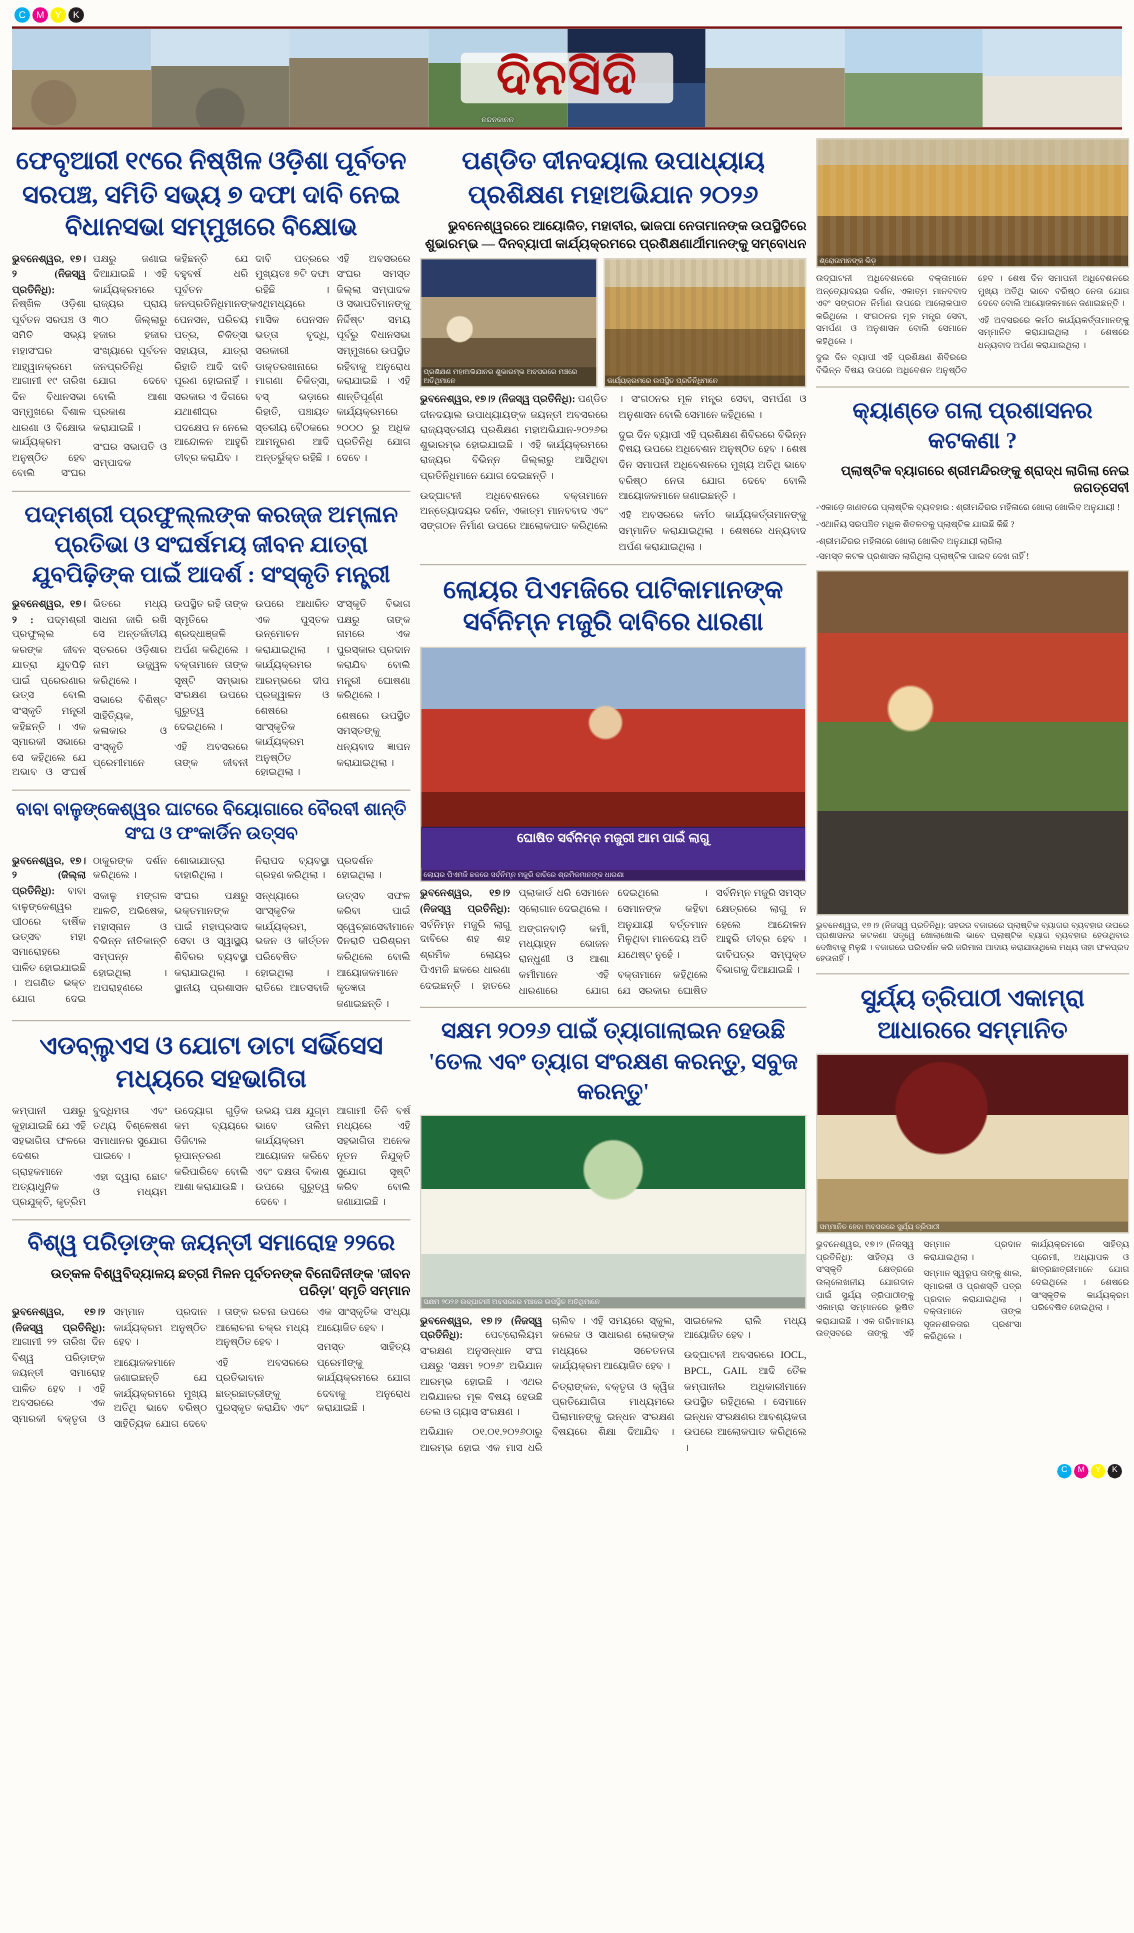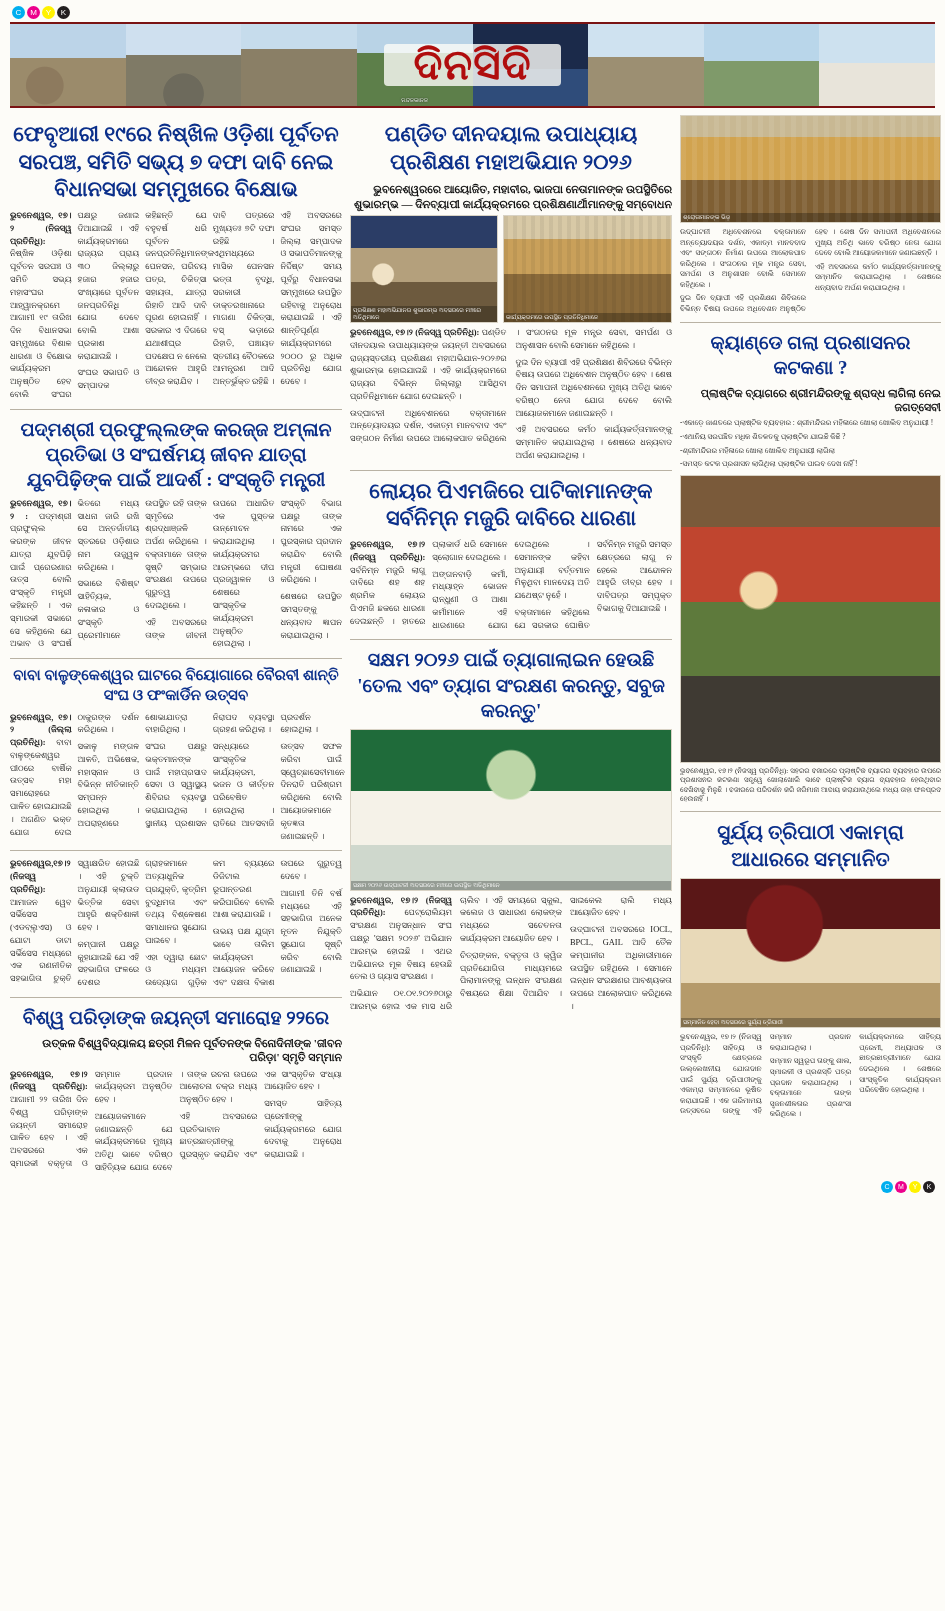--- a/index.html
+++ b/index.html
@@ -283,22 +283,22 @@
           <p class="body">ସକାଳୁ ମଙ୍ଗଳ ଆଳତି, ଅଭିଷେକ, ମହାସ୍ନାନ ଓ ବିଭିନ୍ନ ନୀତିକାନ୍ତି ସମ୍ପନ୍ନ ହୋଇଥିଲା । ଅପରାହ୍ଣରେ ଶୋଭାଯାତ୍ରା ବାହାରିଥିଲା ।</p>
           <p class="body">ସଂଘର ପକ୍ଷରୁ ଭକ୍ତମାନଙ୍କ ପାଇଁ ମହାପ୍ରସାଦ ସେବା ଓ ସ୍ୱାସ୍ଥ୍ୟ ଶିବିରର ବ୍ୟବସ୍ଥା କରାଯାଇଥିଲା । ସ୍ଥାନୀୟ ପ୍ରଶାସନ ନିରାପଦ ବ୍ୟବସ୍ଥା ଗ୍ରହଣ କରିଥିଲା ।</p>
           <p class="body">ସନ୍ଧ୍ୟାରେ ସାଂସ୍କୃତିକ କାର୍ଯ୍ୟକ୍ରମ, ଭଜନ ଓ କୀର୍ତ୍ତନ ପରିବେଷିତ ହୋଇଥିଲା । ରାତିରେ ଆତସବାଜି ପ୍ରଦର୍ଶନ ହୋଇଥିଲା ।</p>
           <p class="body">ଉତ୍ସବ ସଫଳ କରିବା ପାଇଁ ସ୍ୱେଚ୍ଛାସେବୀମାନେ ଦିନରାତି ପରିଶ୍ରମ କରିଥିଲେ ବୋଲି ଆୟୋଜକମାନେ କୃତଜ୍ଞତା ଜଣାଇଛନ୍ତି ।</p>
         </div>
       </article>
 
       <div class="rule"></div>
 
       <article>
+        <h2 class="head lg">ଏଡବ୍ଲୁଏସ ଓ ଯୋଟା ଡାଟା ସର୍ଭିସେସ ମଧ୍ୟରେ ସହଭାଗିତା</h2>
         <div class="cols5">
-          <p class="body"><span class="dl">ଭୁବନେଶ୍ୱର,୧୭।୨ (ନିଜସ୍ୱ ପ୍ରତିନିଧି):</span> <span>ଆମାଜନ ୱେବ ସର୍ଭିସେସ (ଏଡବ୍ଲୁଏସ) ଓ ଯୋଟା ଡାଟା ସର୍ଭିସେସ ମଧ୍ୟରେ ଏକ ରଣନୀତିକ ସହଭାଗିତା ଚୁକ୍ତି ସ୍ୱାକ୍ଷରିତ ହୋଇଛି । ଏହି ଚୁକ୍ତି ଅନୁଯାୟୀ କ୍ଲାଉଡ ଭିତ୍ତିକ ସେବା ଆହୁରି ଶକ୍ତିଶାଳୀ ହେବ ।</span></p>
           <p class="body">କମ୍ପାନୀ ପକ୍ଷରୁ କୁହାଯାଇଛି ଯେ ଏହି ସହଭାଗିତା ଫଳରେ ଦେଶର ଗ୍ରାହକମାନେ ଅତ୍ୟାଧୁନିକ ପ୍ରଯୁକ୍ତି, କୃତ୍ରିମ ବୁଦ୍ଧିମତା ଏବଂ ତଥ୍ୟ ବିଶ୍ଳେଷଣ ସମାଧାନର ସୁଯୋଗ ପାଇବେ ।</p>
           <p class="body">ଏହା ଦ୍ୱାରା ଛୋଟ ଓ ମଧ୍ୟମ ଉଦ୍ୟୋଗ ଗୁଡ଼ିକ କମ ବ୍ୟୟରେ ଡିଜିଟାଲ ରୂପାନ୍ତରଣ କରିପାରିବେ ବୋଲି ଆଶା କରାଯାଉଛି ।</p>
           <p class="body">ଉଭୟ ପକ୍ଷ ଯୁଗ୍ମ ଭାବେ ତାଲିମ କାର୍ଯ୍ୟକ୍ରମ ଆୟୋଜନ କରିବେ ଏବଂ ଦକ୍ଷତା ବିକାଶ ଉପରେ ଗୁରୁତ୍ୱ ଦେବେ ।</p>
           <p class="body">ଆଗାମୀ ତିନି ବର୍ଷ ମଧ୍ୟରେ ଏହି ସହଭାଗିତା ଅନେକ ନୂତନ ନିଯୁକ୍ତି ସୁଯୋଗ ସୃଷ୍ଟି କରିବ ବୋଲି ଜଣାଯାଇଛି ।</p>
         </div>
       </article>
 
       <div class="rule"></div>
 
       <article>
@@ -334,20 +334,24 @@
         <p class="body"><span class="dl">ଭୁବନେଶ୍ୱର, ୧୭।୨ (ନିଜସ୍ୱ ପ୍ରତିନିଧି):</span> <span>ପଣ୍ଡିତ ଦୀନଦୟାଲ ଉପାଧ୍ୟାୟଙ୍କ ଜୟନ୍ତୀ ଅବସରରେ ରାଜ୍ୟସ୍ତରୀୟ ପ୍ରଶିକ୍ଷଣ ମହାଅଭିଯାନ-୨୦୨୬ର ଶୁଭାରମ୍ଭ ହୋଇଯାଇଛି । ଏହି କାର୍ଯ୍ୟକ୍ରମରେ ରାଜ୍ୟର ବିଭିନ୍ନ ଜିଲ୍ଲାରୁ ଆସିଥିବା ପ୍ରତିନିଧିମାନେ ଯୋଗ ଦେଇଛନ୍ତି ।</span></p>
         <p class="body">ଉଦ୍‌ଘାଟନୀ ଅଧିବେଶନରେ ବକ୍ତାମାନେ ଅନ୍ତ୍ୟୋଦୟର ଦର୍ଶନ, ଏକାତ୍ମ ମାନବବାଦ ଏବଂ ସଙ୍ଗଠନ ନିର୍ମାଣ ଉପରେ ଆଲୋକପାତ କରିଥିଲେ । ସଂଗଠନର ମୂଳ ମନ୍ତ୍ର ସେବା, ସମର୍ପଣ ଓ ଅନୁଶାସନ ବୋଲି ସେମାନେ କହିଥିଲେ ।</p>
         <p class="body">ଦୁଇ ଦିନ ବ୍ୟାପୀ ଏହି ପ୍ରଶିକ୍ଷଣ ଶିବିରରେ ବିଭିନ୍ନ ବିଷୟ ଉପରେ ଅଧିବେଶନ ଅନୁଷ୍ଠିତ ହେବ । ଶେଷ ଦିନ ସମାପନୀ ଅଧିବେଶନରେ ମୁଖ୍ୟ ଅତିଥି ଭାବେ ବରିଷ୍ଠ ନେତା ଯୋଗ ଦେବେ ବୋଲି ଆୟୋଜକମାନେ ଜଣାଇଛନ୍ତି ।</p>
         <p class="body">ଏହି ଅବସରରେ କର୍ମଠ କାର୍ଯ୍ୟକର୍ତ୍ତାମାନଙ୍କୁ ସମ୍ମାନିତ କରାଯାଇଥିଲା । ଶେଷରେ ଧନ୍ୟବାଦ ଅର୍ପଣ କରାଯାଇଥିଲା ।</p>
       </div>
 
       <div class="rule"></div>
 
       <article>
         <h2 class="head lg">ଲୋୟର ପିଏମଜିରେ ପାଟିକାମାନଙ୍କ ସର୍ବନିମ୍ନ ମଜୁରି ଦାବିରେ ଧାରଣା</h2>
+        <div class="photo ph-protest" style="height:196px;margin-bottom:4px;">
+          <div class="banner">ଘୋଷିତ ସର୍ବନିମ୍ନ ମଜୁରୀ ଆମ ପାଇଁ ଲାଗୁ</div>
+          <div class="ph-cap">ଲୋୟର ପିଏମଜି ଛକରେ ସର୍ବନିମ୍ନ ମଜୁରି ଦାବିରେ ଶ୍ରମିକମାନଙ୍କ ଧାରଣା</div>
+        </div>
         <div class="cols4">
           <p class="body"><span class="dl">ଭୁବନେଶ୍ୱର, ୧୭।୨ (ନିଜସ୍ୱ ପ୍ରତିନିଧି):</span> <span>ସର୍ବନିମ୍ନ ମଜୁରି ଲାଗୁ ଦାବିରେ ଶହ ଶହ ଶ୍ରମିକ ଲୋୟର ପିଏମଜି ଛକରେ ଧାରଣା ଦେଇଛନ୍ତି । ହାତରେ ପ୍ଲାକାର୍ଡ ଧରି ସେମାନେ ସ୍ଲୋଗାନ ଦେଇଥିଲେ ।</span></p>
           <p class="body">ଅଙ୍ଗନବାଡ଼ି କର୍ମୀ, ମଧ୍ୟାହ୍ନ ଭୋଜନ ରାନ୍ଧୁଣୀ ଓ ଆଶା କର୍ମୀମାନେ ଏହି ଧାରଣାରେ ଯୋଗ ଦେଇଥିଲେ । ସେମାନଙ୍କ କହିବା ଅନୁଯାୟୀ ବର୍ତ୍ତମାନ ମିଳୁଥିବା ମାନଦେୟ ଅତି ଯଥେଷ୍ଟ ନୁହେଁ ।</p>
           <p class="body">ବକ୍ତାମାନେ କହିଥିଲେ ଯେ ସରକାର ଘୋଷିତ ସର୍ବନିମ୍ନ ମଜୁରି ସମସ୍ତ କ୍ଷେତ୍ରରେ ଲାଗୁ ନ ହେଲେ ଆନ୍ଦୋଳନ ଆହୁରି ତୀବ୍ର ହେବ । ଦାବିପତ୍ର ସମ୍ପୃକ୍ତ ବିଭାଗକୁ ଦିଆଯାଇଛି ।</p>
         </div>
       </article>
 
       <div class="rule"></div>
 
       <article>

